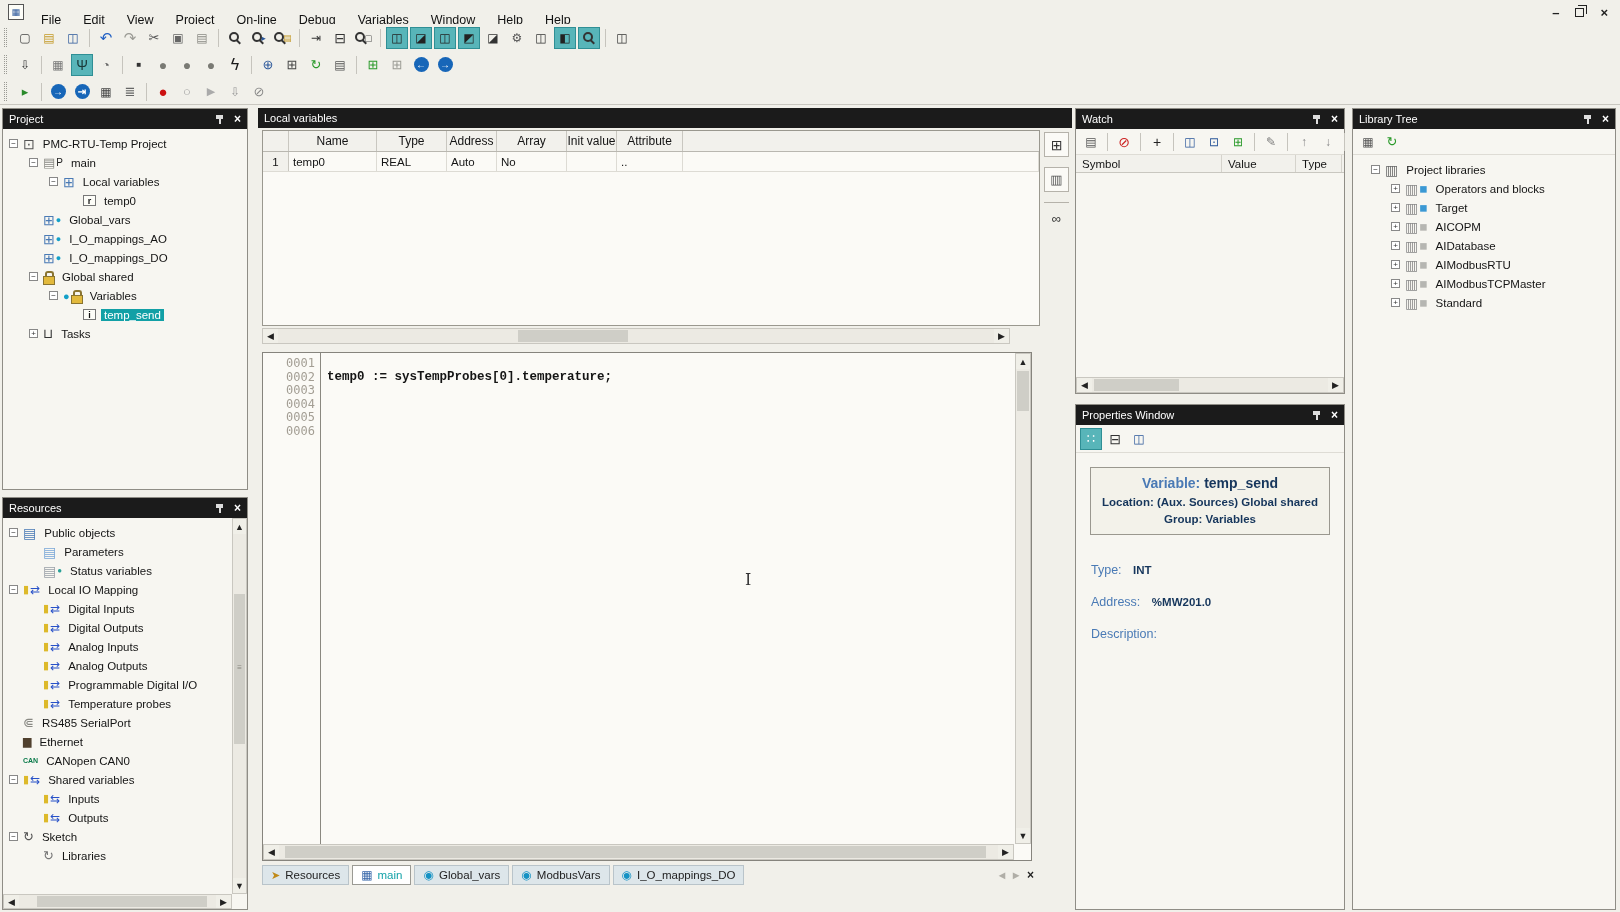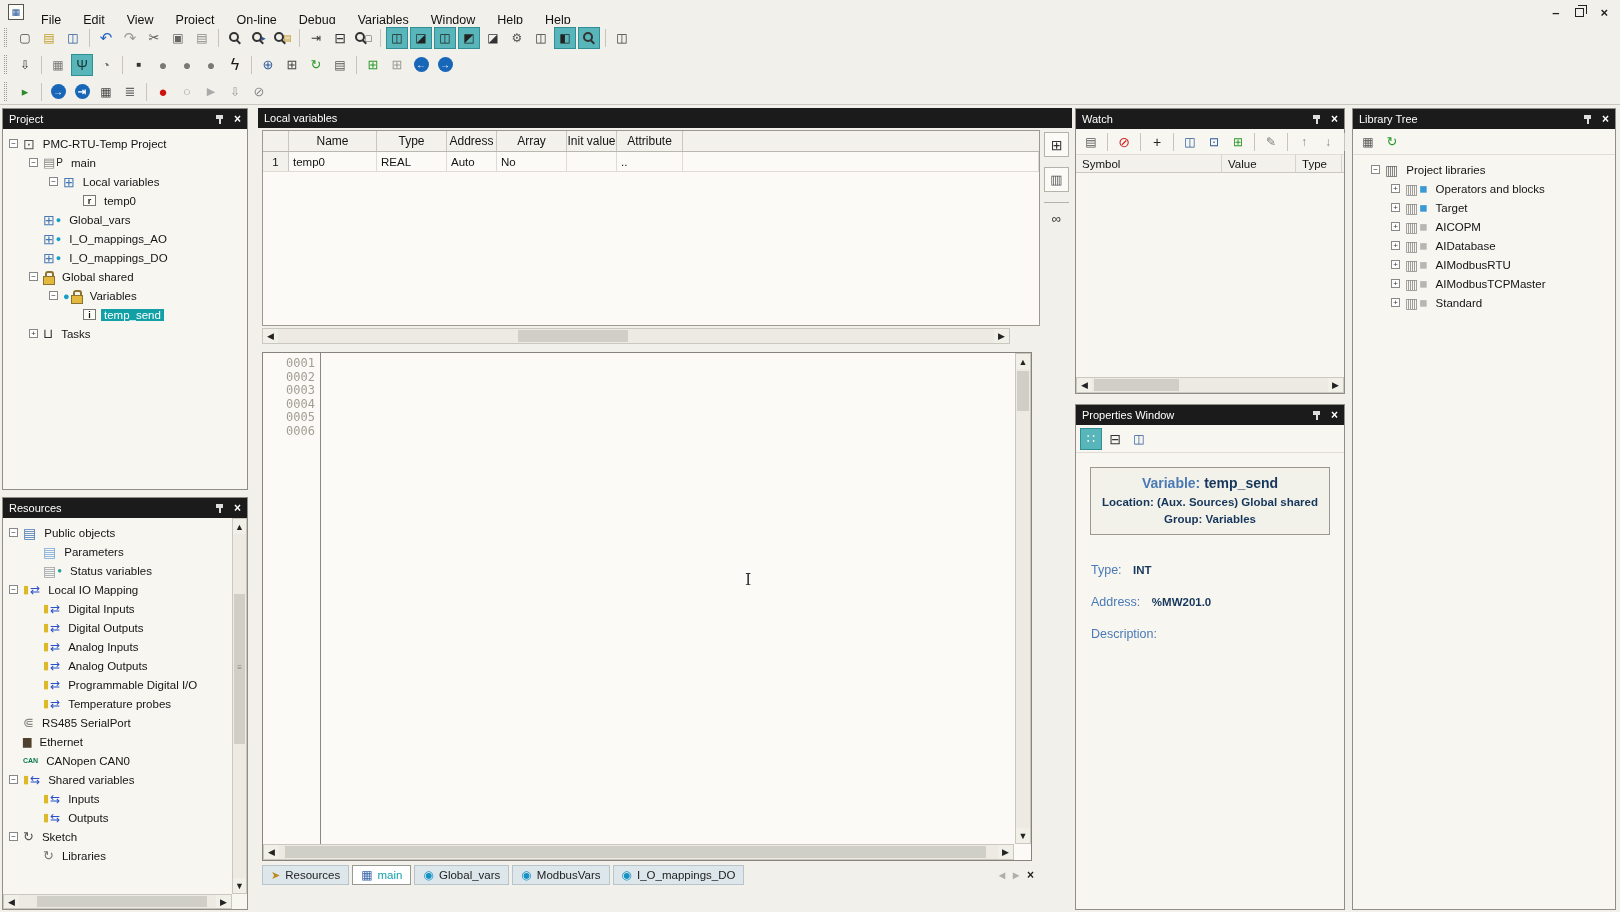--- a/index.html
+++ b/index.html
@@ -675,21 +675,21 @@
 
 <div id="editor">
   <div id="gutter">
       <div>0001</div>
       <div>0002</div>
       <div>0003</div>
       <div>0004</div>
       <div>0005</div>
       <div>0006</div>
     </div>
-  <div id="code"><div> </div><div> </div><div> </div><div> </div></div>
+  <div id="code"><div> </div><div>temp0 := sysTempProbes[0].temperature;</div><div> </div><div> </div><div> </div></div>
   <div class="sbv" id="ed-vscroll">
     <div class="sbbtn">▲</div>
     <div class="sbtrack">
         <div class="sbthumb" style="left:1px; right:1px; top:2px; height:40px;"></div>
       </div>
     <div class="sbbtn">▼</div>
   </div>
   <div class="sbh" id="ed-hscroll">
     <div class="sbbtn">◀</div>
     <div class="sbtrack">

